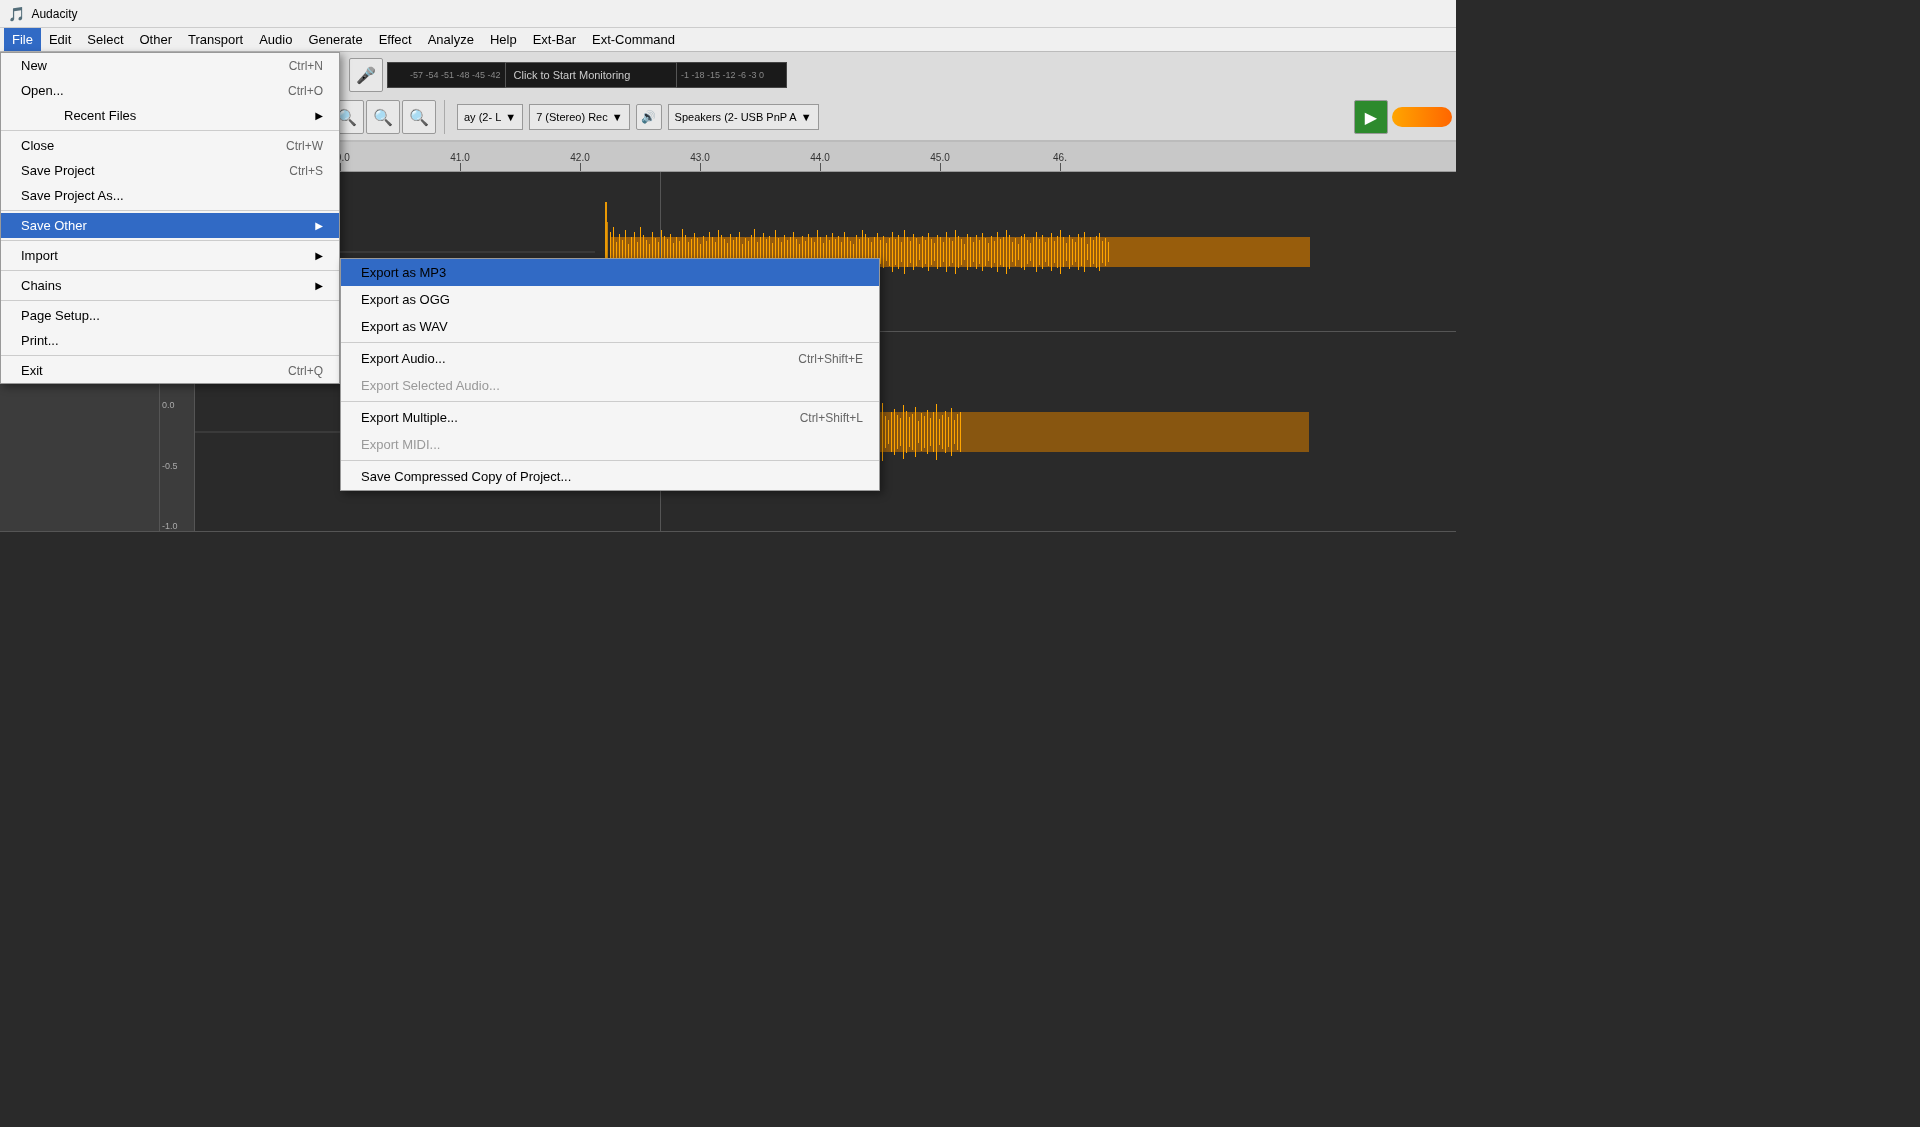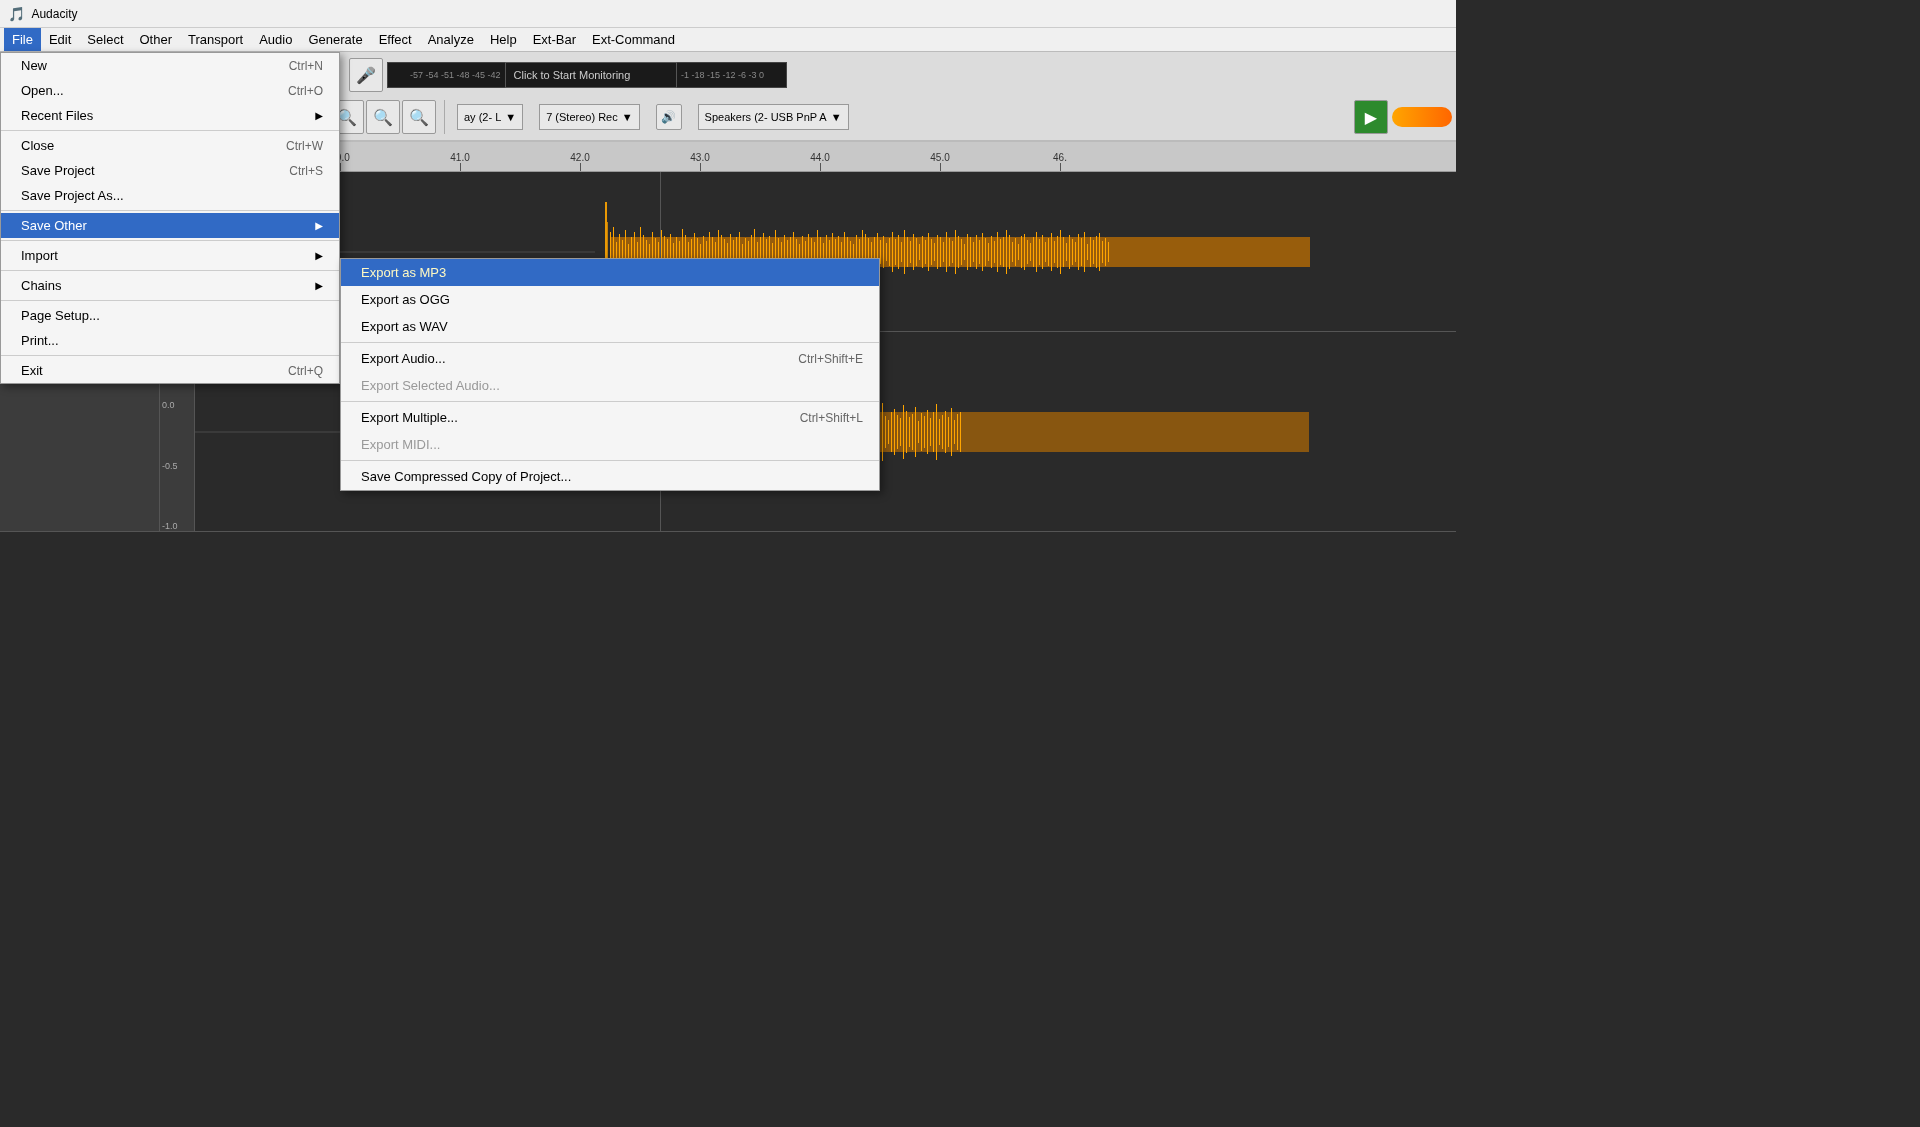--- a/index.html
+++ b/index.html
@@ -227,21 +227,21 @@
       align-items: center;
       justify-content: space-between;
       padding: 6px 16px 6px 20px;
       cursor: pointer;
       color: #000;
       font-size: 13px;
       white-space: nowrap;
     }
     .submenu-item.highlighted {
       background: #316ac5;
-      color: #fef9c3;
+      color: #000000;
     }
     .submenu-item.disabled {
       color: #999;
       cursor: default;
     }
     .submenu-separator {
       height: 1px;
       background: #ccc;
       margin: 2px 0;
     }
@@ -385,21 +385,21 @@
         <div class="toolbar-btn">↩</div>
         <div class="toolbar-btn">↪</div>
       </div>
       <div class="transport-group">
         <div class="toolbar-btn">🔍</div>
         <div class="toolbar-btn">🔍</div>
         <div class="toolbar-btn">🔍</div>
         <div class="toolbar-btn">🔍</div>
       </div>
 
-      <div style="display:flex;align-items:center;gap:16px;">
+      <div style="display:flex;align-items:center;gap:6px;">
         <div class="selector-dropdown">
           <span>ay (2- L</span>
           <span>▼</span>
         </div>
         <div class="selector-dropdown">
           <span>7 (Stereo) Rec</span>
           <span>▼</span>
         </div>
         <div class="toolbar-btn" style="width:26px;height:26px;font-size:12px;">🔊</div>
         <div class="selector-dropdown">
@@ -816,21 +816,21 @@
 
   <div class="dropdown-menu">
     <div class="dropdown-item">
       <span>New</span>
       <span class="dropdown-shortcut">Ctrl+N</span>
     </div>
     <div class="dropdown-item">
       <span>Open...</span>
       <span class="dropdown-shortcut">Ctrl+O</span>
     </div>
-    <div class="dropdown-item" style="display:flex;justify-content:space-between;">
+    <div class="dropdown-item" style="display:flex;justify-content:space-between;margin-left:43px;">
       <span>Recent Files</span>
       <span class="dropdown-arrow">▶</span>
     </div>
     <div class="dropdown-separator"></div>
     <div class="dropdown-item">
       <span>Close</span>
       <span class="dropdown-shortcut">Ctrl+W</span>
     </div>
     <div class="dropdown-item">
       <span>Save Project</span>

